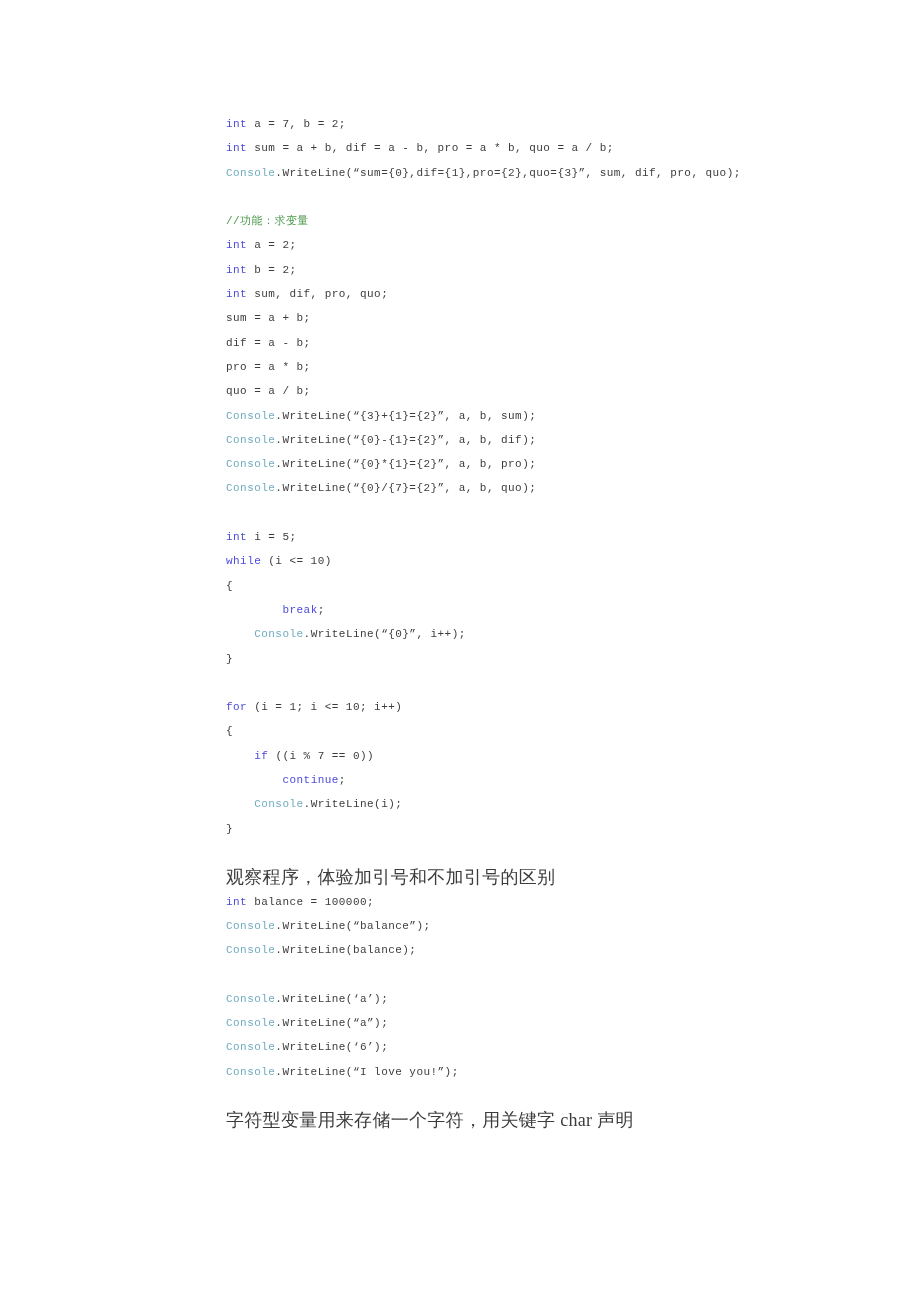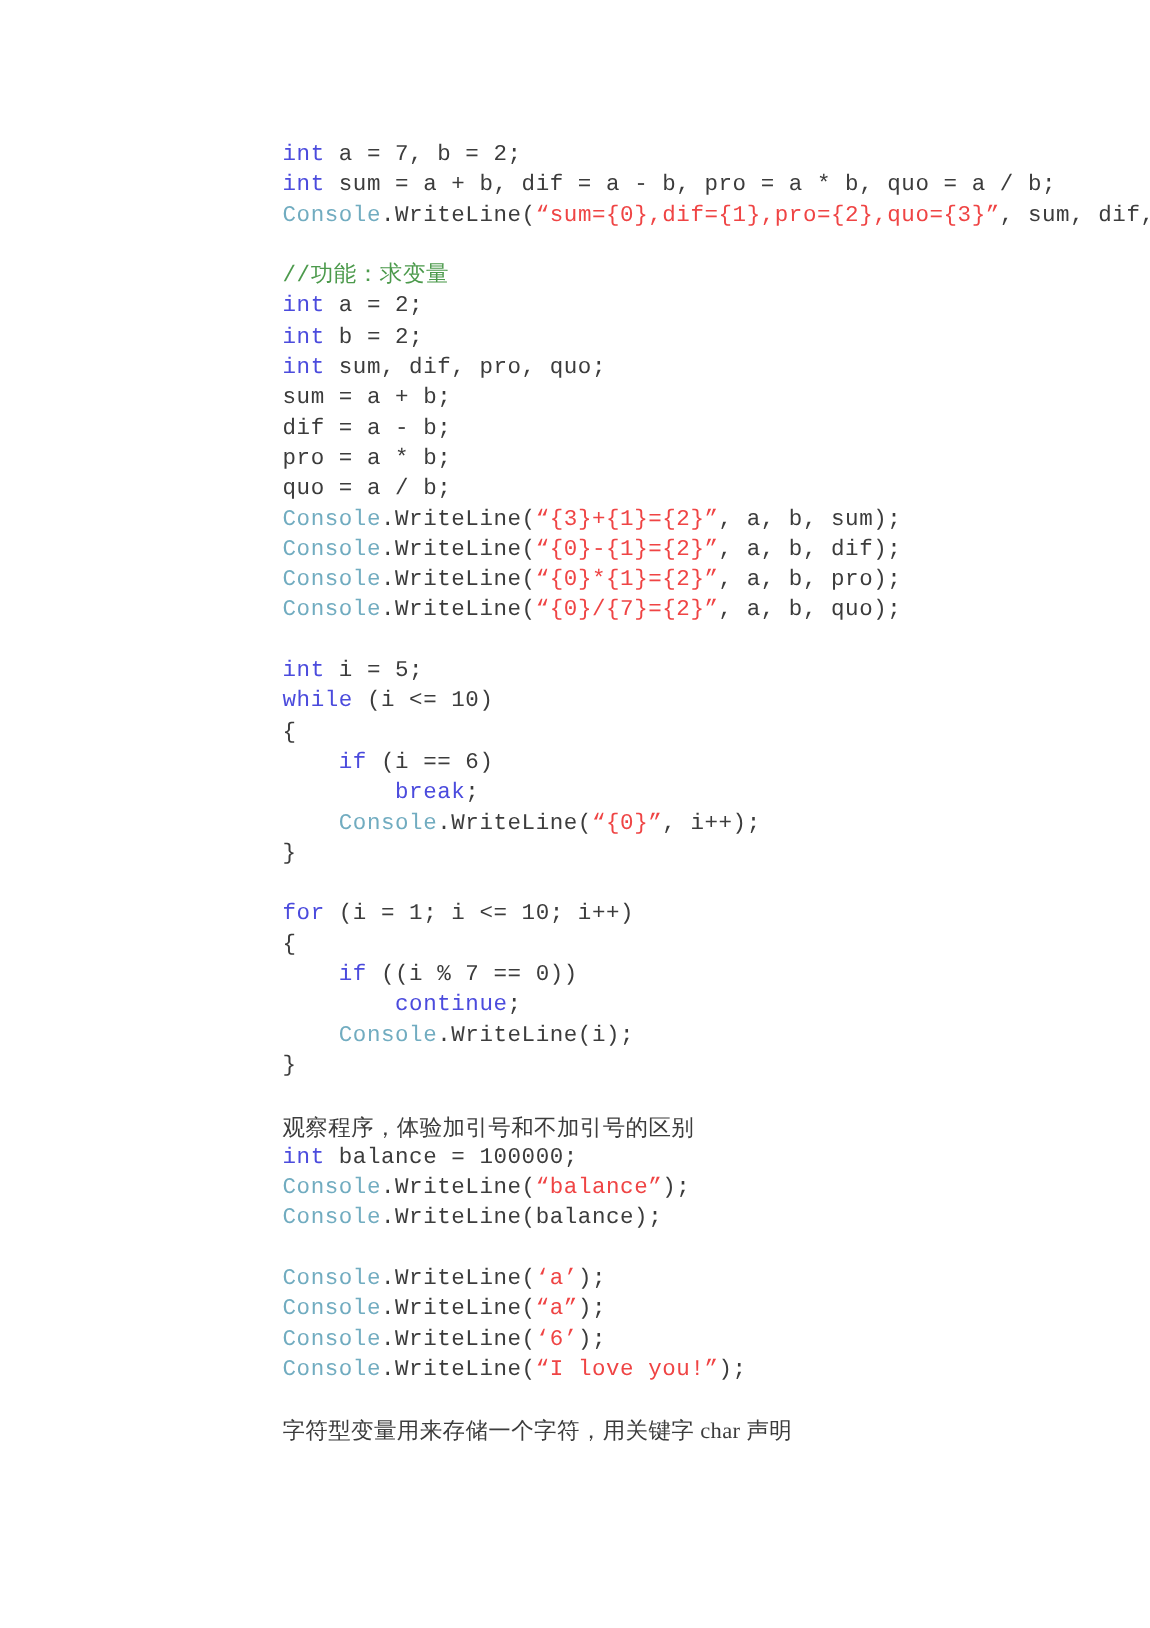--- a/index.html
+++ b/index.html
@@ -26,37 +26,37 @@
     position: absolute;
     left: 226px;
     top: 112px;
     width: 640px;
   }
   .line {
     height: 24.3px;
     line-height: 24.3px;
     white-space: pre;
     font-family: "Liberation Mono", "DejaVu Sans Mono", monospace;
-    font-size: 18px;
+    font-size: 11px;
     letter-spacing: 0.45px;
     color: #3c3c3c;
   }
   .line.blank {
     color: transparent;
   }
   .line.prose {
     font-family: "Liberation Serif", serif;
     font-size: 18px;
     letter-spacing: 0.3px;
     color: #2e2e2e;
   }
   
   .kw   { color: #4b4bdd; }
   .cls  { color: #71acc0; }
-  .str  { color: #ef4444; }
+  .str  { color: #404040; }
   .cmt  { color: #4c9a4c; }
   .pln  { color: #3c3c3c; }
 </style>
 </head>
 <body>
 
 <div id="page">
   <div id="content">
       <div class="line"><span class="kw">int</span><span class="pln"> a = 7, b = 2;</span></div>
       <div class="line"><span class="kw">int</span><span class="pln"> sum = a + b, dif = a - b, pro = a * b, quo = a / b;</span></div>
@@ -71,21 +71,20 @@
       <div class="line"><span class="pln">pro = a * b;</span></div>
       <div class="line"><span class="pln">quo = a / b;</span></div>
       <div class="line"><span class="cls">Console</span><span class="pln">.WriteLine(</span><span class="str">“{3}+{1}={2}”</span><span class="pln">, a, b, sum);</span></div>
       <div class="line"><span class="cls">Console</span><span class="pln">.WriteLine(</span><span class="str">“{0}-{1}={2}”</span><span class="pln">, a, b, dif);</span></div>
       <div class="line"><span class="cls">Console</span><span class="pln">.WriteLine(</span><span class="str">“{0}*{1}={2}”</span><span class="pln">, a, b, pro);</span></div>
       <div class="line"><span class="cls">Console</span><span class="pln">.WriteLine(</span><span class="str">“{0}/{7}={2}”</span><span class="pln">, a, b, quo);</span></div>
       <div class="line blank"> </div>
       <div class="line"><span class="kw">int</span><span class="pln"> i = 5;</span></div>
       <div class="line"><span class="kw">while</span><span class="pln"> (i &lt;= 10)</span></div>
       <div class="line"><span class="pln">{</span></div>
-      <div class="line"><span class="pln">    </span><span class="kw">if</span><span class="pln"> (i == 6)</span></div>
       <div class="line"><span class="pln">        </span><span class="kw">break</span><span class="pln">;</span></div>
       <div class="line"><span class="pln">    </span><span class="cls">Console</span><span class="pln">.WriteLine(</span><span class="str">“{0}”</span><span class="pln">, i++);</span></div>
       <div class="line"><span class="pln">}</span></div>
       <div class="line blank"> </div>
       <div class="line"><span class="kw">for</span><span class="pln"> (i = 1; i &lt;= 10; i++)</span></div>
       <div class="line"><span class="pln">{</span></div>
       <div class="line"><span class="pln">    </span><span class="kw">if</span><span class="pln"> ((i % 7 == 0))</span></div>
       <div class="line"><span class="pln">        </span><span class="kw">continue</span><span class="pln">;</span></div>
       <div class="line"><span class="pln">    </span><span class="cls">Console</span><span class="pln">.WriteLine(i);</span></div>
       <div class="line"><span class="pln">}</span></div>

